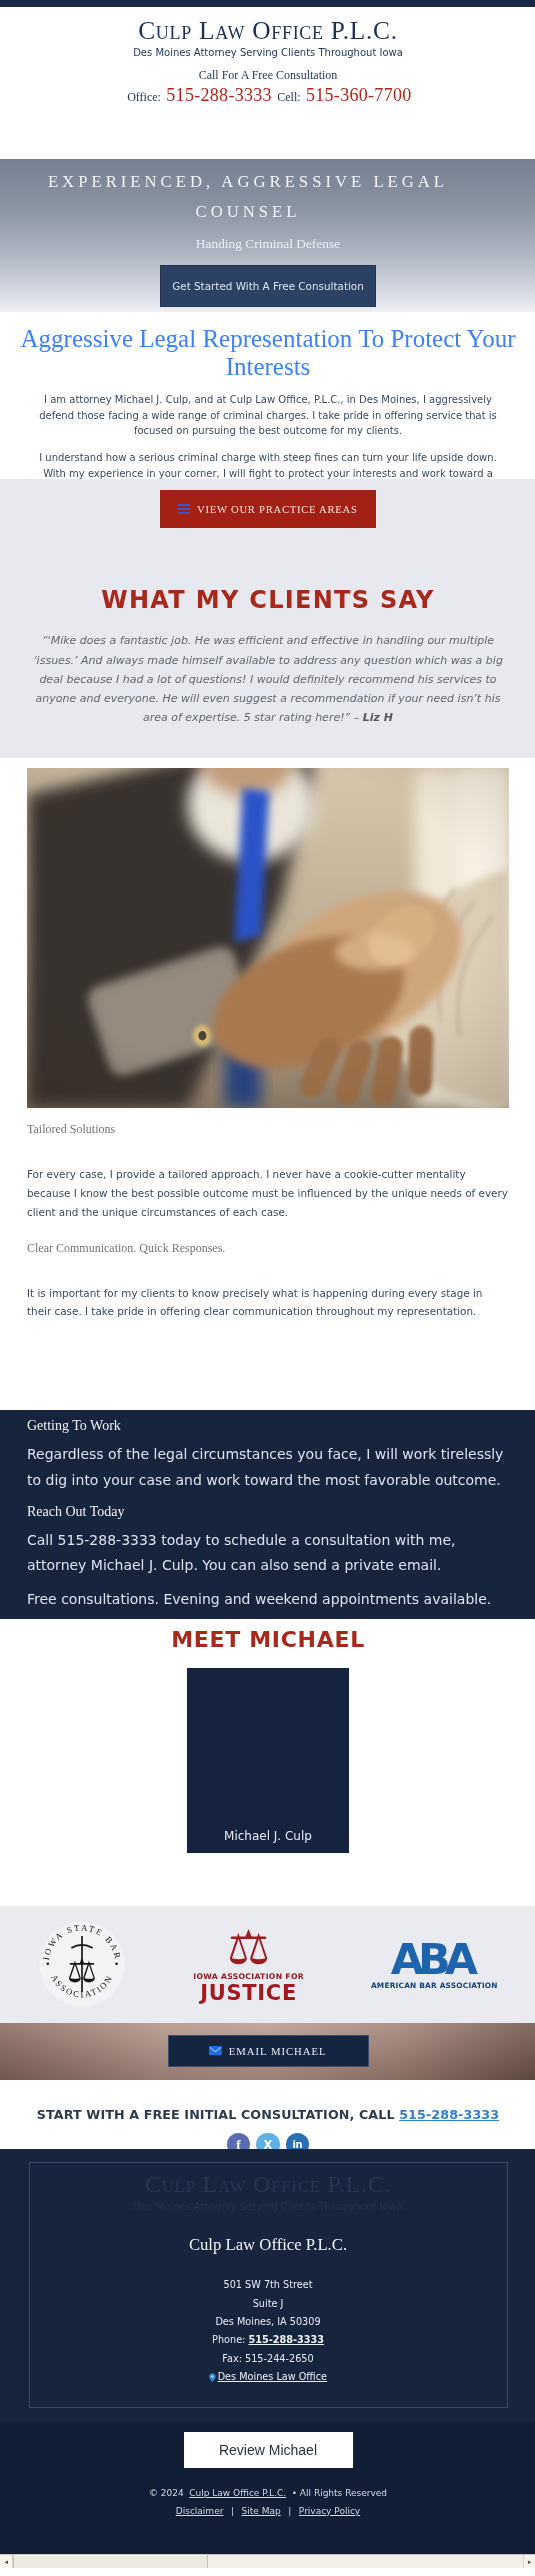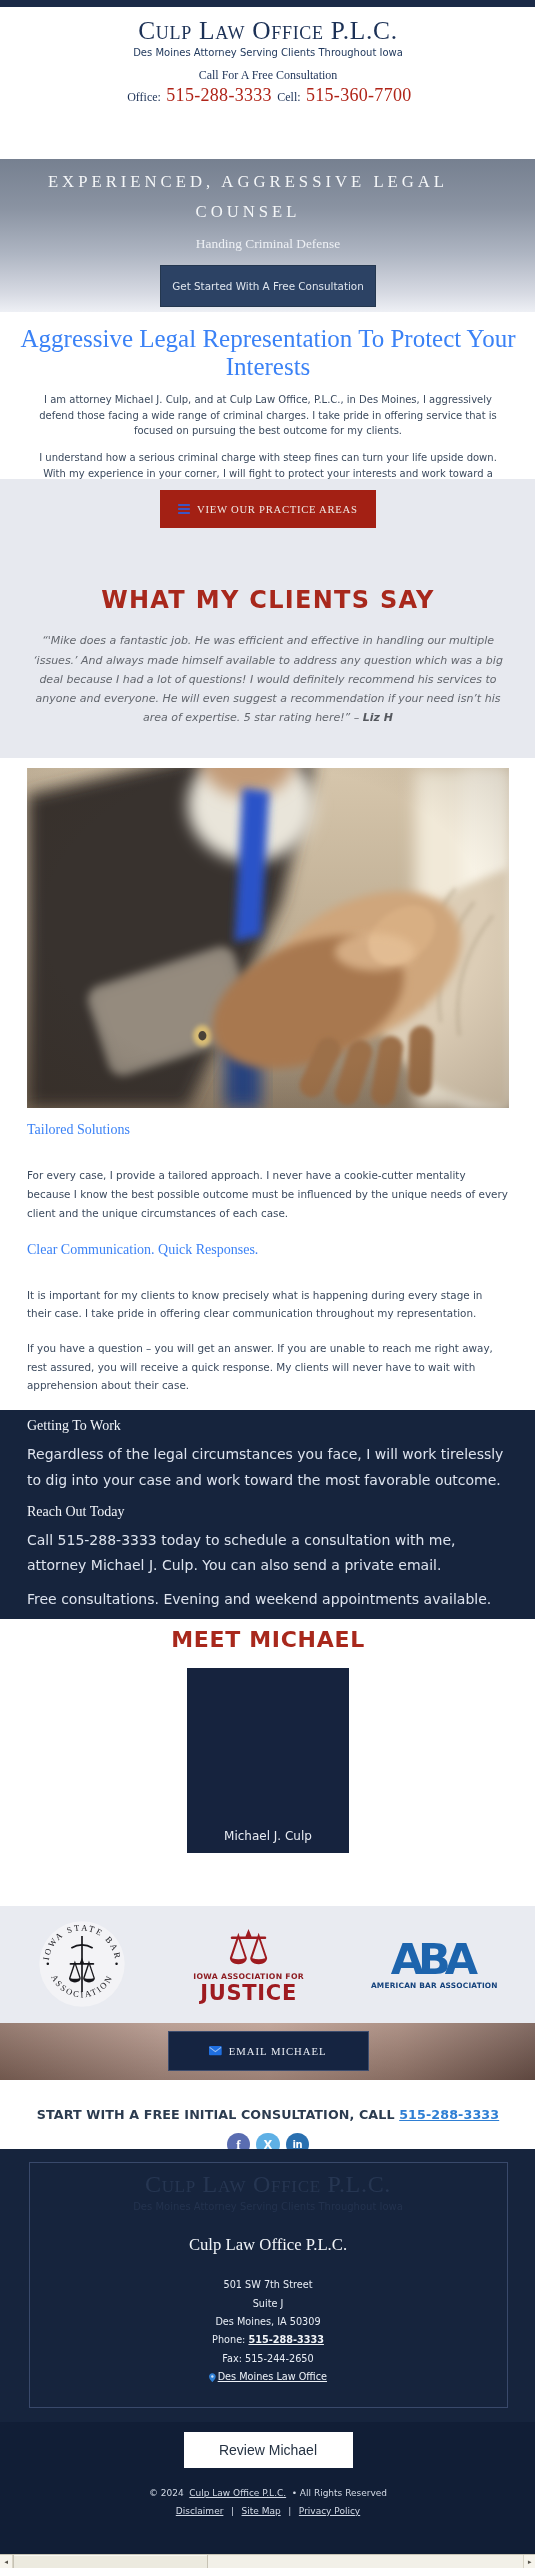--- a/index.html
+++ b/index.html
@@ -40,21 +40,21 @@
   .clients-heading{margin:58px 0 0;font-size:24px;font-weight:bold;color:#a8281c;letter-spacing:1.3px;}
   .testimonial{width:477px;margin:17.4px auto 0;font-style:italic;color:#63676e;font-size:11px;line-height:1.75;}
   .testimonial b{color:#55585e;}
 
   
   .photo-section{height:354px;padding-top:10.7px;text-align:center;}
   .handshake{display:block;margin:0 auto;}
 
   
   .text-section{height:298px;padding:10.7px 27px 0;}
-  .red-heading-l{font-family:"Liberation Serif",serif;font-weight:normal;font-size:14px;color:#3b82f6;margin:0;}
+  .red-heading-l{font-family:"Liberation Serif",serif;font-weight:normal;font-size:12px;color:#737373;margin:0;}
   .text-section p{font-size:10.4px;line-height:1.8;color:#3b4a5e;margin:16px 0 0;}
   .text-section .first-p{margin-top:28px;}
   .text-section .second-h{margin-top:19px;}
 
   
   .navy-section{height:209px;background:#16243d;padding:8.7px 27px 0;color:#dde3ee;}
   .navy-heading{font-family:"Liberation Serif",serif;font-weight:normal;font-size:14px;color:#f2f5fa;margin:0;}
   .navy-section p{font-size:14px;line-height:1.85;margin:8px 0 0;}
   .navy-section .h2{margin-top:9.4px;}
 
@@ -69,21 +69,21 @@
   .iaj{ text-align:center;color:#9e1b20;}
   .iaj-glyph{font-size:48px;line-height:1;}
   .iaj-line1{font-size:7.7px;font-weight:bold;color:#8d1b20;margin-top:1.3px;letter-spacing:0.3px;}
   .iaj-line2{font-size:21px;font-weight:bold;letter-spacing:0.7px;color:#9e1b20;}
   .aba{text-align:center;color:#1d64ad;}
   .aba-mark{font-size:43px;font-weight:bold;letter-spacing:-6px;line-height:.95;padding-right:6px;}
   .aba-caption{font-size:7.4px;font-weight:bold;color:#14427c;letter-spacing:0.2px;margin-top:1.3px;}
 
   
   .mauve-band{height:57px;background:linear-gradient(180deg,rgba(255,255,255,.14),rgba(0,0,0,.16)),linear-gradient(90deg,#86685c,#b09185 30%,#b9998c 50%,#a08073 75%,#6f544b);display:flex;align-items:center;justify-content:center;}
-  .email-btn{width:201px;height:40px;background:#152441;border:0.7px solid #3c4c6e;color:#e9edf4;font-family:"Liberation Serif",serif;font-size:10.7px;letter-spacing:1px;display:flex;align-items:center;justify-content:center;gap:6.7px;cursor:pointer;}
+  .email-btn{width:201px;height:32px;background:#152441;border:0.7px solid #3c4c6e;color:#e9edf4;font-family:"Liberation Serif",serif;font-size:10.7px;letter-spacing:1px;display:flex;align-items:center;justify-content:center;gap:6.7px;cursor:pointer;}
 
   
   .consult-section{height:69px;text-align:center;padding-top:27px;}
   .consult-line{font-size:12.7px;font-weight:bold;color:#2c3c50;letter-spacing:0.1px;}
   .consult-phone{color:#2f7fd4;text-decoration:underline;cursor:pointer;}
   .social-row{margin-top:11.4px;display:flex;justify-content:center;align-items:center;gap:6px;}
   .social-circle{width:23.4px;height:23.4px;border-radius:50%;color:#fff;font-weight:bold;display:flex;align-items:center;justify-content:center;cursor:pointer;}
   .social-fb{background:#5a6db1;font-size:13.4px;font-family:"Liberation Serif",serif;}
   .social-x{background:#5fb0e5;font-size:11.4px;}
   .social-in{background:#2a70b0;font-size:10px;letter-spacing:-0.3px;}
@@ -225,21 +225,20 @@
     <ellipse cx="520" cy="275" rx="60" ry="28" fill="#e7c29a" opacity=".7" filter="url(#b6)"></ellipse>
     <rect width="720" height="508" fill="url(#vg)"></rect>
   </svg>
 </section>
 
 <section class="text-section">
   <h2 class="red-heading-l">Tailored Solutions</h2>
   <p class="first-p">For every case, I provide a tailored approach. I never have a cookie-cutter mentality because I know the best possible outcome must be influenced by the unique needs of every client and the unique circumstances of each case.</p>
   <h2 class="red-heading-l second-h">Clear Communication. Quick Responses.</h2>
   <p class="first-p">It is important for my clients to know precisely what is happening during every stage in their case. I take pride in offering clear communication throughout my representation.</p>
-  <p>If you have a question – you will get an answer. If you are unable to reach me right away, rest assured, you will receive a quick response. My clients will never have to wait with apprehension about their case.</p>
 </section>
 
 <section class="navy-section">
   <h2 class="navy-heading">Getting To Work</h2>
   <p>Regardless of the legal circumstances you face, I will work tirelessly to dig into your case and work toward the most favorable outcome.</p>
   <h2 class="navy-heading h2">Reach Out Today</h2>
   <p>Call 515-288-3333 today to schedule a consultation with me, attorney Michael J. Culp. You can also send a private email.</p>
   <p>Free consultations. Evening and weekend appointments available.</p>
 </section>
 

